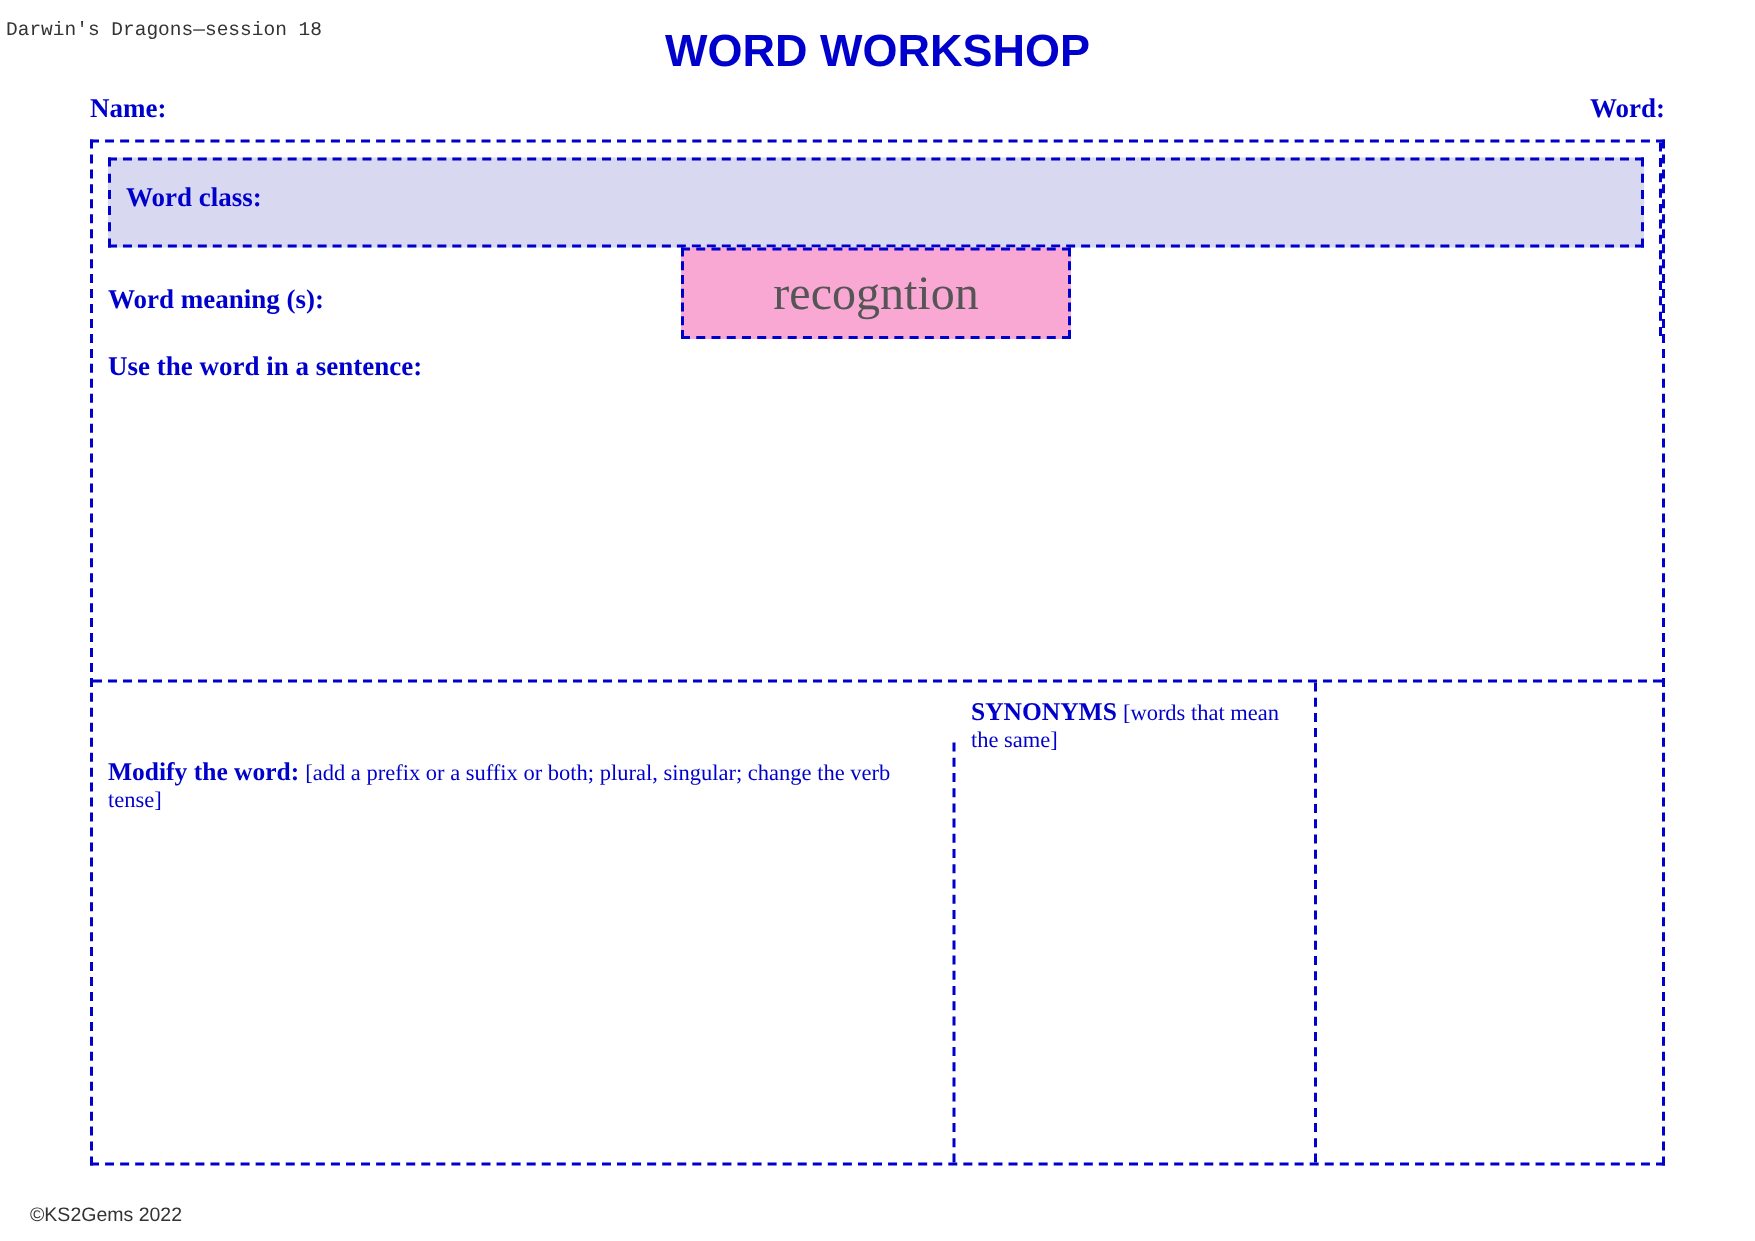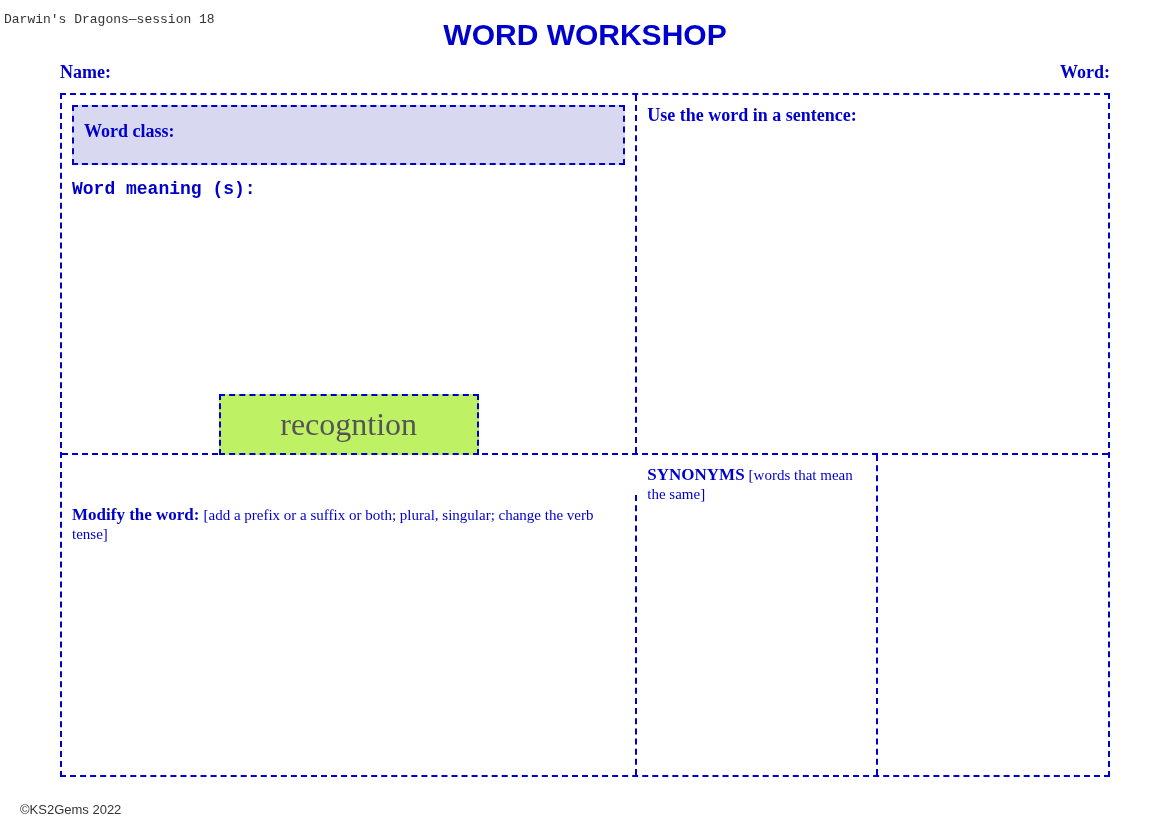--- a/index.html
+++ b/index.html
@@ -54,20 +54,21 @@
       border: 2px dashed #0000cc;
       margin: 0 40px;
       display: flex;
       flex-direction: column;
     }
 
     .top-row {
       display: flex;
       border-bottom: 2px dashed #0000cc;
       min-height: 360px;
+      flex-direction: column;
     }
 
     .left-panel {
       flex: 0 0 55%;
       border-right: 2px dashed #0000cc;
       padding: 10px;
       position: relative;
     }
 
     .right-panel {
@@ -86,39 +87,38 @@
     .word-class-label {
       color: #0000cc;
       font-size: 18px;
       font-weight: bold;
     }
 
     .word-meaning-label {
       color: #0000cc;
       font-size: 18px;
       font-weight: bold;
-      margin-top: 14px;
+      margin-top: 24px;
       margin-bottom: 4px;
-      font-family: Liberation Mono, monospace;
     }
 
     .word-in-sentence-label {
       color: #0000cc;
       font-size: 18px;
       font-weight: bold;
       margin-bottom: 4px;
     }
 
     .center-word-box {
       position: absolute;
       bottom: -2px;
       left: 50%;
       transform: translateX(-50%);
       border: 2px dashed #0000cc;
-      background: #bef264;
+      background: #f9a8d4;
       padding: 10px 20px;
       min-width: 260px;
       text-align: center;
     }
 
     .center-word-text {
       font-size: 32px;
       color: #555;
       font-family: 'Comic Sans MS', cursive;
     }

